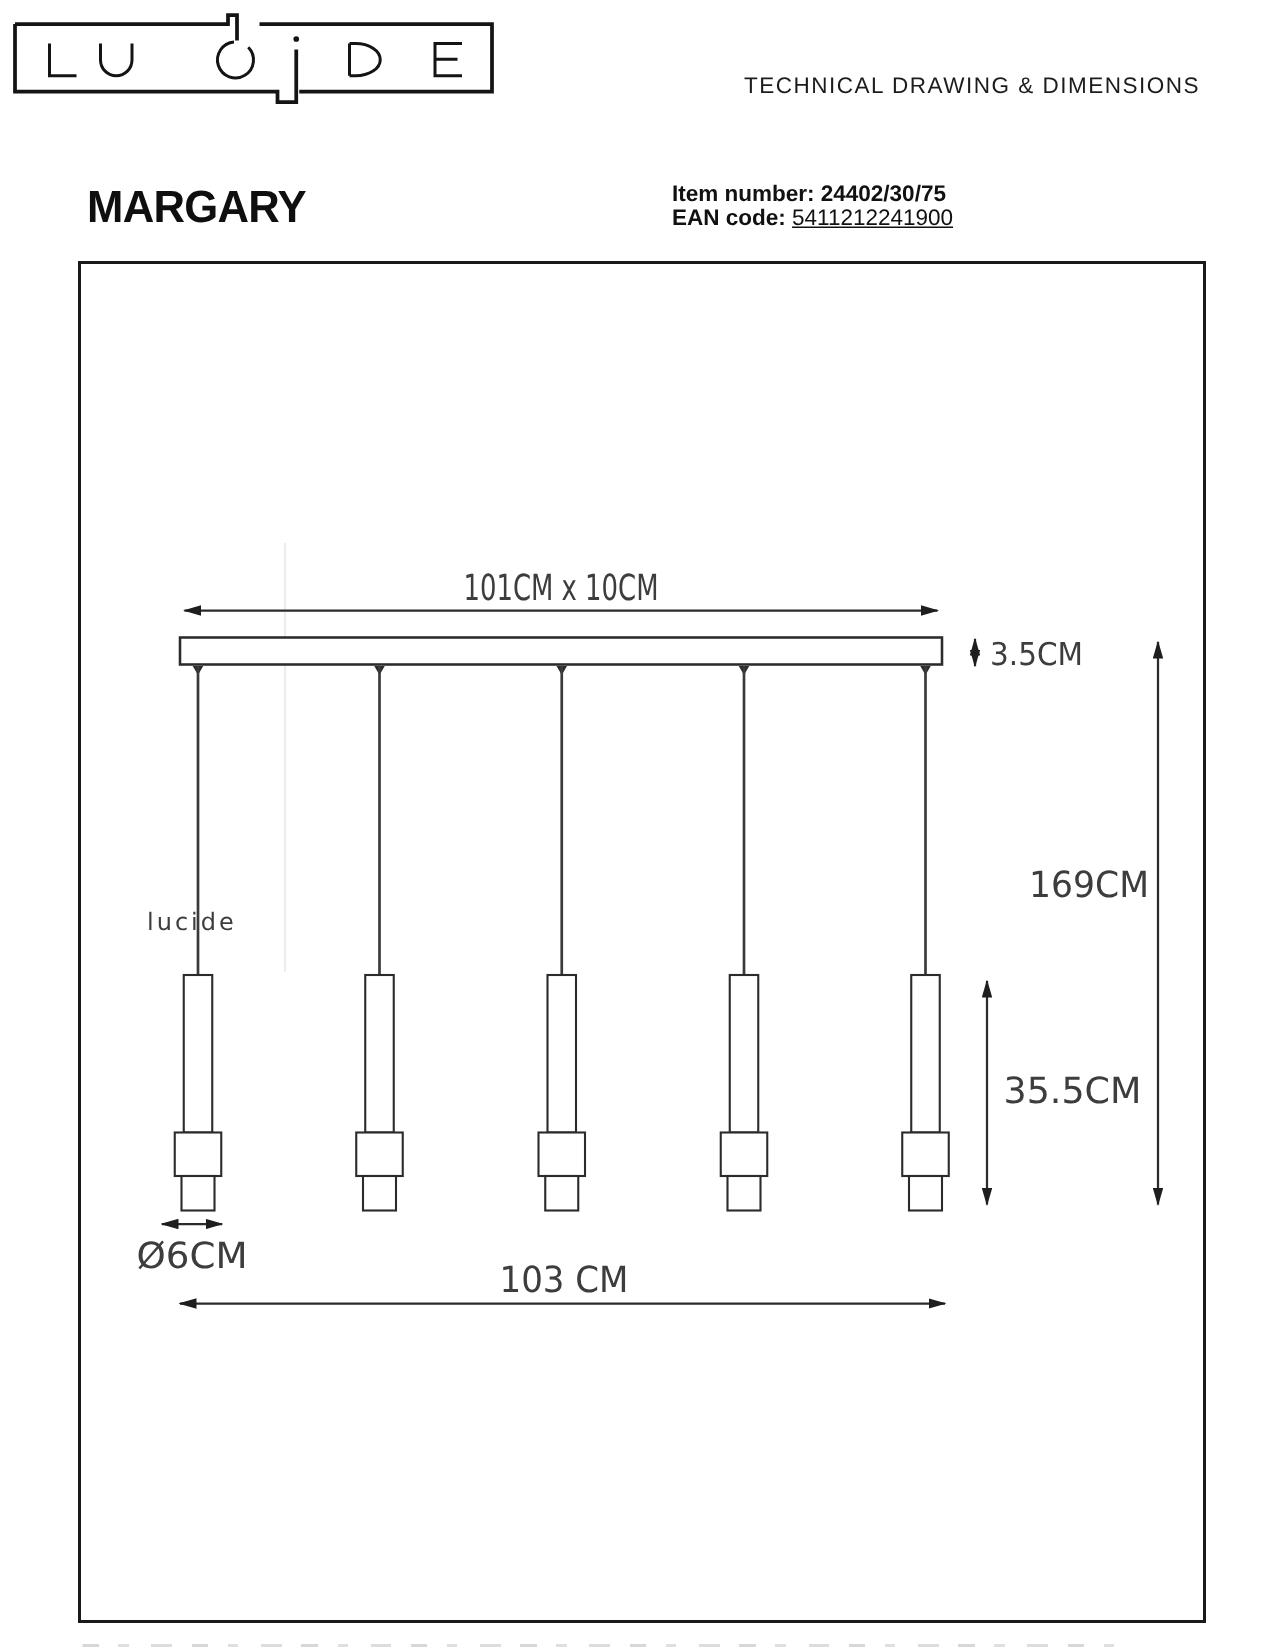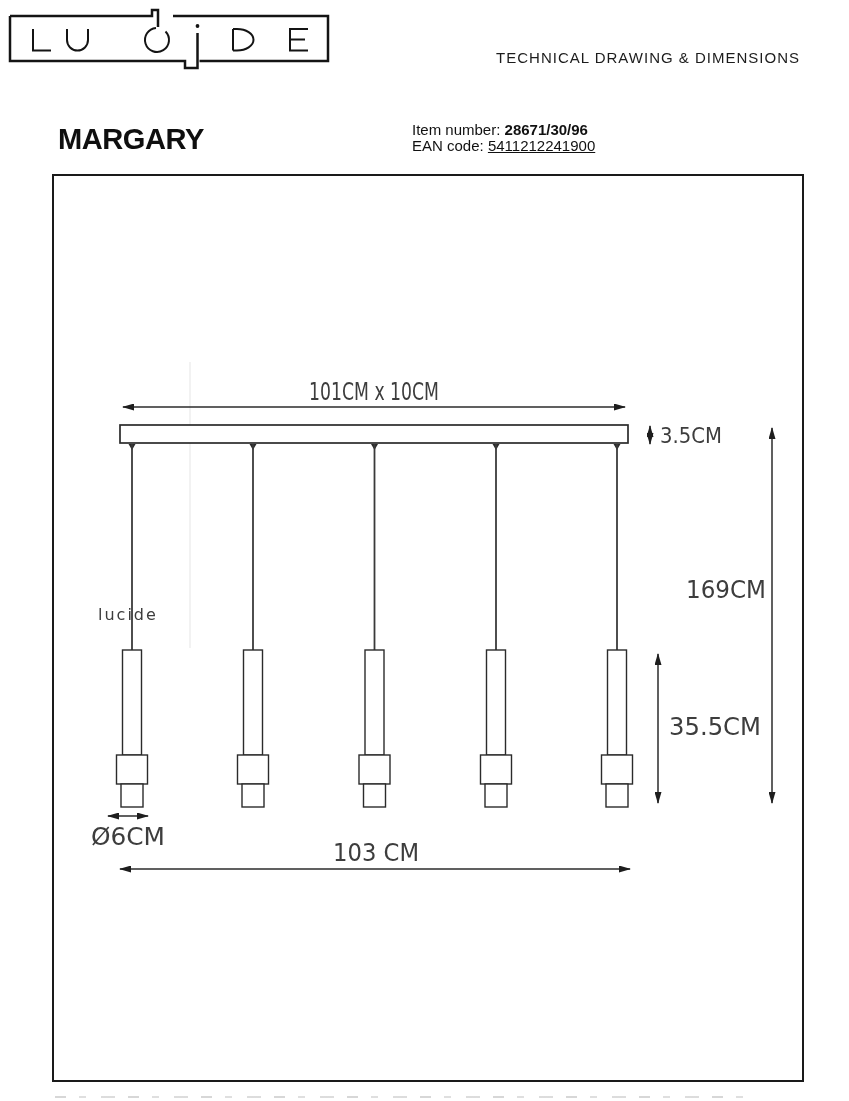--- a/index.html
+++ b/index.html
@@ -3,21 +3,21 @@
 <meta charset="utf-8">
 <style>
   html,body{margin:0;padding:0;background:#fff;}
   .page{position:relative;width:849px;height:1098px;background:#ffffff;overflow:hidden;
         font-family:"Liberation Sans",sans-serif;color:#1a1a1a;}
   .doc-title{position:absolute;left:480px;top:49px;width:320px;text-align:right;
              font-size:15px;letter-spacing:1px;color:#1c1c1c;white-space:nowrap;}
   .product-name{position:absolute;left:58px;top:122px;font-size:30px;font-weight:700;
                 letter-spacing:-0.5px;transform:scaleX(0.97);transform-origin:left;color:#0f0f0f;}
   .item-block{position:absolute;left:412px;top:122px;font-size:15px;line-height:16px;color:#111;}
-  .item-block .lbl{font-weight:400;}
+  .item-block .lbl{font-weight:700;margin-left:36px;}
   .item-block .val-bold{font-weight:700;}
   .item-block .val{font-weight:400;text-decoration:underline;}
   .frame{position:absolute;left:52px;top:174px;width:752px;height:908px;
          border:2px solid #1a1a1a;box-sizing:border-box;background:#fff;}
   .drawing-svg{position:absolute;left:0;top:0;}
   .logo-svg{position:absolute;left:0;top:0;}
   .dim{font-family:"DejaVu Sans",sans-serif;fill:#3d3d3d;}
   .cutoff-strip{position:absolute;left:55px;top:1096px;width:690px;height:4px;opacity:.45;
     background:repeating-linear-gradient(90deg,rgba(0,0,0,.35) 0 11px,transparent 11px 24px,
       rgba(0,0,0,.28) 24px 31px,transparent 31px 46px,rgba(0,0,0,.3) 46px 60px,transparent 60px 73px);}
@@ -43,21 +43,21 @@
     </g>
   </svg>
 
   <div class="doc-title">TECHNICAL DRAWING &amp; DIMENSIONS</div>
 
   <div class="product-name">MARGARY</div>
 
   <div class="item-block">
     <div>
       <span class="lbl">Item number:</span>
-      <span class="val-bold">28671/30/96</span>
+      <span class="val-bold">24402/30/75</span>
     </div>
     <div>
       <span class="lbl">EAN code:</span>
       <span class="val">5411212241900</span>
     </div>
   </div>
 
   <div class="frame"></div>
 
   <svg class="drawing-svg" width="849" height="1101" viewBox="0 0 849 1101">

